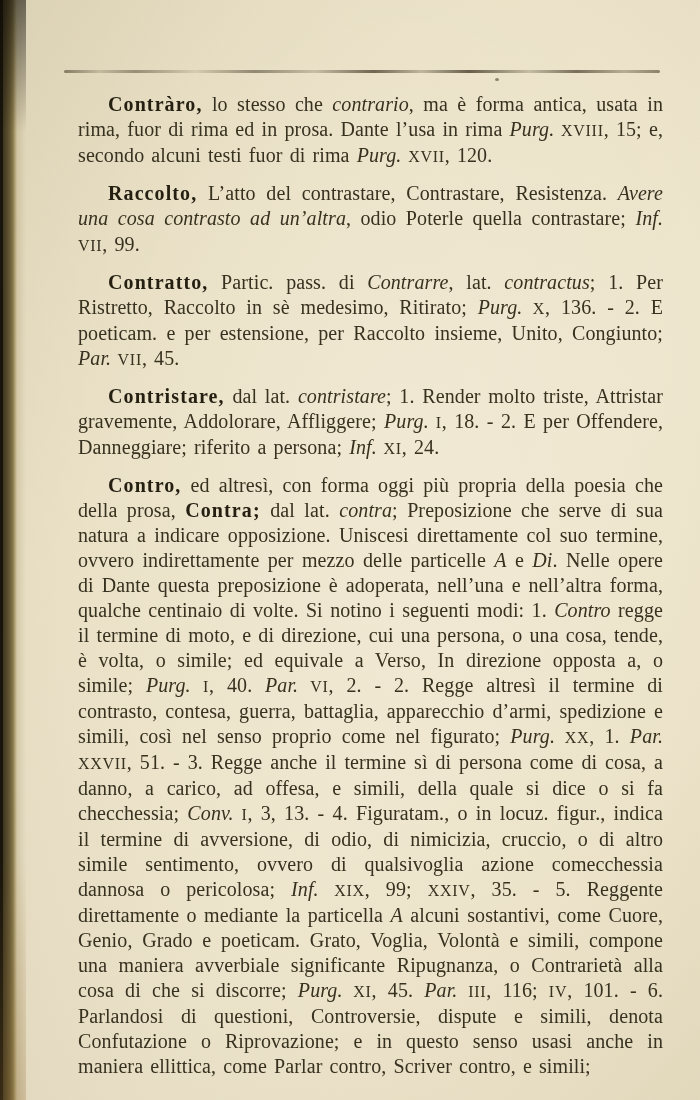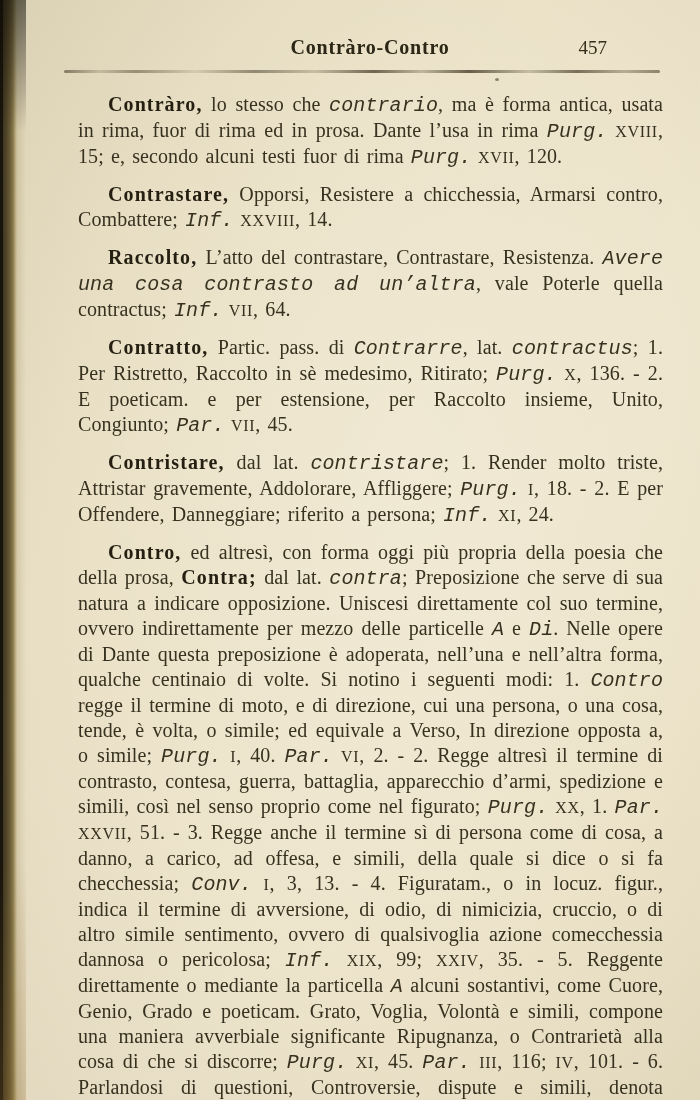--- a/index.html
+++ b/index.html
@@ -97,43 +97,37 @@
     margin: 0 0 12px 0;
     text-indent: 30px;
   }
   .seg-bold {
     font-weight: bold;
     letter-spacing: 1.1px;
     color: #241f11;
   }
   .seg-italic {
     font-style: italic;
-    font-family: Liberation Mono, monospace;
   }
   .seg-sc {
     font-size: 0.8em;
     letter-spacing: 0.7px;
   }
 </style>
 </head>
 <body>
 
 <div class="page">
   <div class="binding"></div>
   <div class="page-vignette"></div>
 
-  <div class="page-header">
-    <div class="running-head">Contràro-Contro</div>
-    <div class="page-number">457</div>
-  </div>
 
   <div class="header-rule"></div>
   <div class="speck" style="left:495px; top:78px;"></div>
 
   <div class="entries">
       <p class="entry"><span class="seg-bold">Contràro,</span><span class="seg-normal"> lo stesso che </span><span class="seg-italic">contrario</span><span class="seg-normal">, ma è forma antica, usata in rima, fuor di rima ed in prosa. Dante l’usa in rima </span><span class="seg-italic">Purg.</span><span class="seg-sc"> XVIII</span><span class="seg-normal">, 15; e, secondo alcuni testi fuor di rima </span><span class="seg-italic">Purg.</span><span class="seg-sc"> XVII</span><span class="seg-normal">, 120.</span></p>
-      <p class="entry"><span class="seg-bold">Contrastare,</span><span class="seg-normal"> Opporsi, Resistere a chicchessia, Armarsi contro, Combattere; </span><span class="seg-italic">Inf.</span><span class="seg-sc"> XXVIII</span><span class="seg-normal">, 14.</span></p>
-      <p class="entry"><span class="seg-bold">Raccolto,</span><span class="seg-normal"> L’atto del contrastare, Contrastare, Resistenza. </span><span class="seg-italic">Avere una cosa contrasto ad un’altra</span><span class="seg-normal">, vale Poterle quella contractus; </span><span class="seg-italic">Inf.</span><span class="seg-sc"> VII</span><span class="seg-normal">, 64.</span></p>
+      <p class="entry"><span class="seg-bold">Raccolto,</span><span class="seg-normal"> L’atto del contrastare, Contrastare, Resistenza. </span><span class="seg-italic">Avere una cosa contrasto ad un’altra</span><span class="seg-normal">, odio Poterle quella contrastare; </span><span class="seg-italic">Inf.</span><span class="seg-sc"> VII</span><span class="seg-normal">, 99.</span></p>
       <p class="entry"><span class="seg-bold">Contratto,</span><span class="seg-normal"> Partic. pass. di </span><span class="seg-italic">Contrarre</span><span class="seg-normal">, lat. </span><span class="seg-italic">contractus</span><span class="seg-normal">; 1. Per Ristretto, Raccolto in sè medesimo, Ritirato; </span><span class="seg-italic">Purg.</span><span class="seg-sc"> X</span><span class="seg-normal">, 136. - 2. E poeticam. e per estensione, per Raccolto insieme, Unito, Congiunto; </span><span class="seg-italic">Par.</span><span class="seg-sc"> VII</span><span class="seg-normal">, 45.</span></p>
       <p class="entry"><span class="seg-bold">Contristare,</span><span class="seg-normal"> dal lat. </span><span class="seg-italic">contristare</span><span class="seg-normal">; 1. Render molto triste, Attristar gravemente, Addolorare, Affliggere; </span><span class="seg-italic">Purg.</span><span class="seg-sc"> I</span><span class="seg-normal">, 18. - 2. E per Offendere, Danneggiare; riferito a persona; </span><span class="seg-italic">Inf.</span><span class="seg-sc"> XI</span><span class="seg-normal">, 24.</span></p>
       <p class="entry"><span class="seg-bold">Contro,</span><span class="seg-normal"> ed altresì, con forma oggi più propria della poesia che della prosa, </span><span class="seg-bold">Contra;</span><span class="seg-normal"> dal lat. </span><span class="seg-italic">contra</span><span class="seg-normal">; Preposizione che serve di sua natura a indicare opposizione. Uniscesi direttamente col suo termine, ovvero indirettamente per mezzo delle particelle </span><span class="seg-italic">A</span><span class="seg-normal"> e </span><span class="seg-italic">Di</span><span class="seg-normal">. Nelle opere di Dante questa preposizione è adoperata, nell’una e nell’altra forma, qualche centinaio di volte. Si notino i seguenti modi: 1. </span><span class="seg-italic">Contro</span><span class="seg-normal"> regge il termine di moto, e di direzione, cui una persona, o una cosa, tende, è volta, o simile; ed equivale a Verso, In direzione opposta a, o simile; </span><span class="seg-italic">Purg.</span><span class="seg-sc"> I</span><span class="seg-normal">, 40. </span><span class="seg-italic">Par.</span><span class="seg-sc"> VI</span><span class="seg-normal">, 2. - 2. Regge altresì il termine di contrasto, contesa, guerra, battaglia, apparecchio d’armi, spedizione e simili, così nel senso proprio come nel figurato; </span><span class="seg-italic">Purg.</span><span class="seg-sc"> XX</span><span class="seg-normal">, 1. </span><span class="seg-italic">Par.</span><span class="seg-sc"> XXVII</span><span class="seg-normal">, 51. - 3. Regge anche il termine sì di persona come di cosa, a danno, a carico, ad offesa, e simili, della quale si dice o si fa checchessia; </span><span class="seg-italic">Conv.</span><span class="seg-sc"> I</span><span class="seg-normal">, 3, 13. - 4. Figuratam., o in locuz. figur., indica il termine di avversione, di odio, di nimicizia, cruccio, o di altro simile sentimento, ovvero di qualsivoglia azione comecchessia dannosa o pericolosa; </span><span class="seg-italic">Inf.</span><span class="seg-sc"> XIX</span><span class="seg-normal">, 99; </span><span class="seg-sc">XXIV</span><span class="seg-normal">, 35. - 5. Reggente direttamente o mediante la particella </span><span class="seg-italic">A</span><span class="seg-normal"> alcuni sostantivi, come Cuore, Genio, Grado e poeticam. Grato, Voglia, Volontà e simili, compone una maniera avverbiale significante Ripugnanza, o Contrarietà alla cosa di che si discorre; </span><span class="seg-italic">Purg.</span><span class="seg-sc"> XI</span><span class="seg-normal">, 45. </span><span class="seg-italic">Par.</span><span class="seg-sc"> III</span><span class="seg-normal">, 116; </span><span class="seg-sc">IV</span><span class="seg-normal">, 101. - 6. Parlandosi di questioni, Controversie, dispute e simili, denota Confutazione o Riprovazione; e in questo senso usasi anche in maniera ellittica, come Parlar contro, Scriver contro, e simili; </span></p>
     </div>
 </div>
 
 </body></html>

